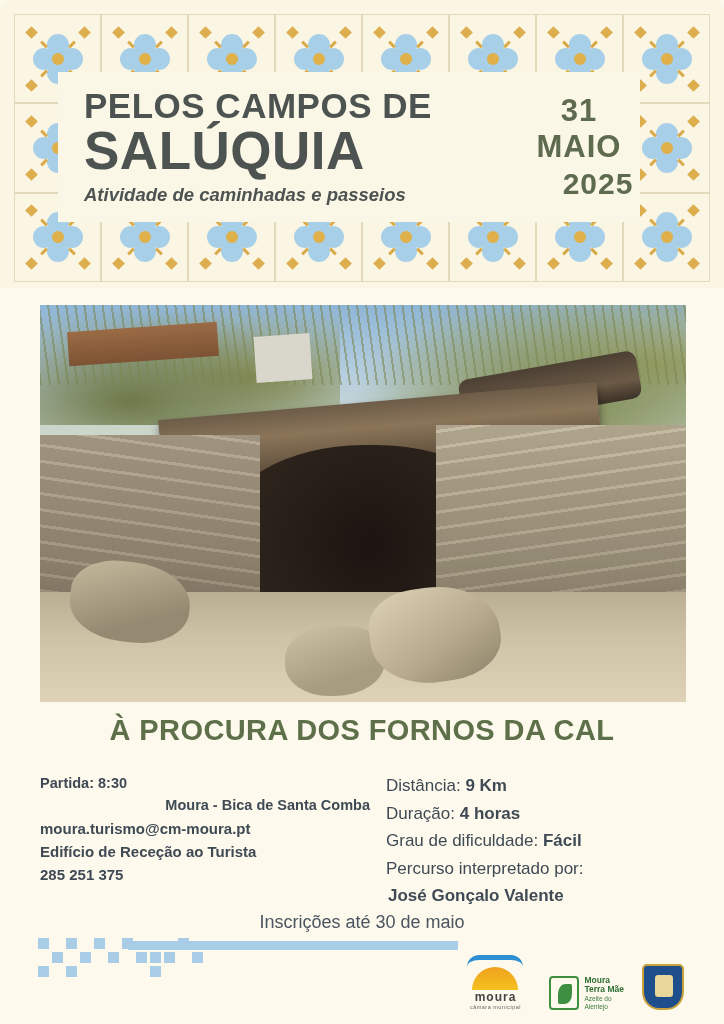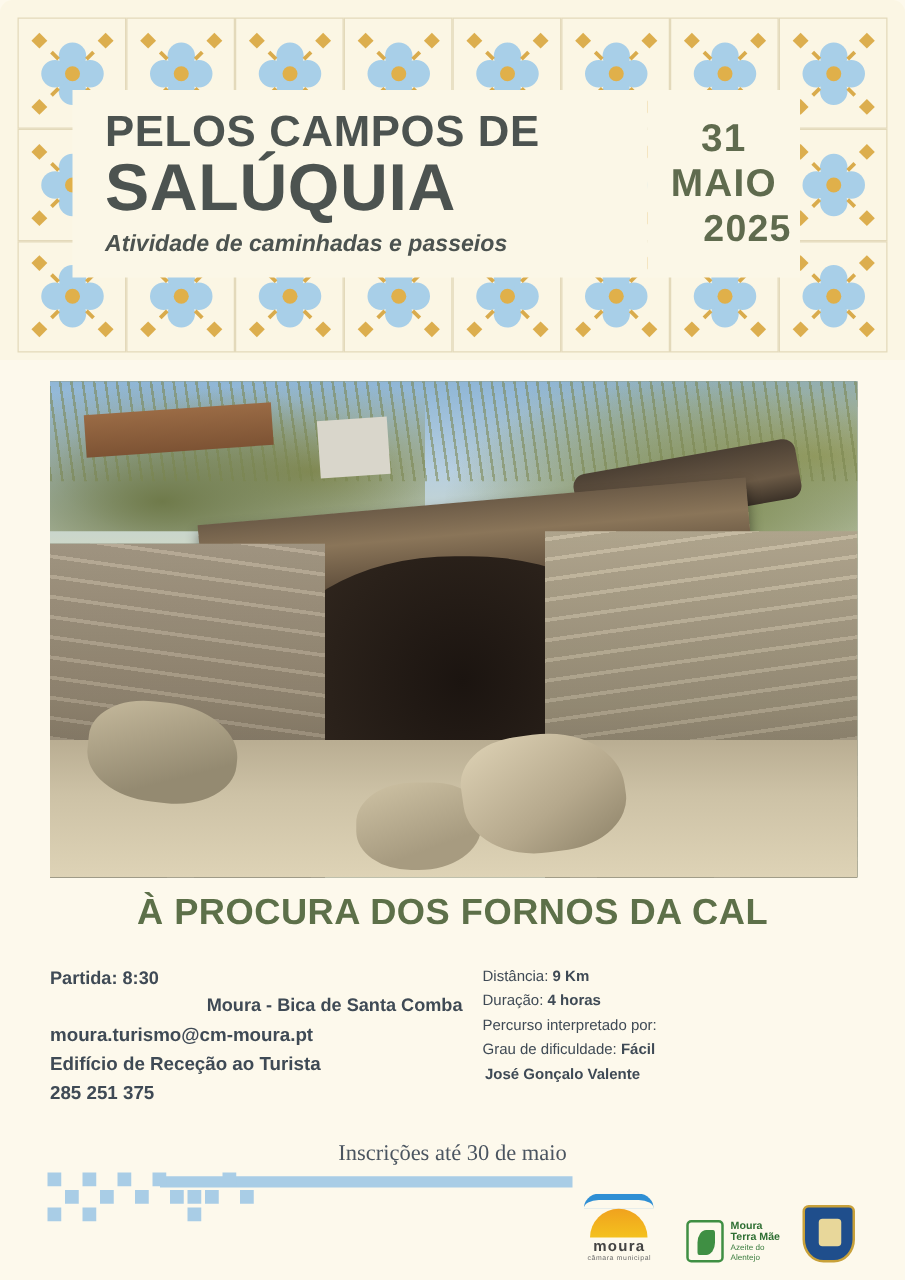--- a/index.html
+++ b/index.html
@@ -250,41 +250,40 @@
     width: 330px;
     color: #3f4a55;
     font-size: 14.5px;
     line-height: 1.55;
   }
   .col-right {
     position: absolute;
     top: 772px; left: 386px;
     width: 320px;
     color: #3f4a55;
-    font-size: 12px;
+    font-size: 17px;
     line-height: 1.62;
   }
   .col-left .small-label {
     font-size: 12px;
     color: #4b5560;
     margin-top: 10px;
   }
   .col-left .row1 { font-weight: bold; font-size: 14.5px; }
   .col-left .addr { font-weight: bold; font-size: 14.5px; text-align: right; }
   .col-left .insc-line { font-weight: bold; font-size: 15px; }
   .col-right b { font-weight: bold; }
   .col-right .name { font-weight: bold; padding-left: 2px; }
 
   .deadline {
     position: absolute;
     top: 912px; left: 0; width: 724px;
     text-align: center;
     font-size: 18px;
     color: #4b5560;
-    font-family: Liberation Serif, serif;
   }
 
   
   .footer-bar {
     position: absolute;
     top: 941px; left: 128px;
     width: 330px; height: 9px;
     background: #a9cde6;
   }
   .pixel-deco {
@@ -812,25 +811,25 @@
 
   <div class="col-right">
     <div>
       <span>Distância:</span>
       <b>9 Km</b>
     </div>
     <div>
       <span>Duração:</span>
       <b>4 horas</b>
     </div>
-    <div>Percurso interpretado por:</div>
     <div>
       <span>Grau de dificuldade:</span>
       <b>Fácil</b>
     </div>
+    <div>Percurso interpretado por:</div>
     <div class="name">José Gonçalo Valente</div>
   </div>
 
   <div class="deadline">Inscrições até 30 de maio</div>
 
   <div class="footer-bar"></div>
   <div class="pixel-deco" id="pixelDeco">
       <div class="px" style="left: 0px; top: 0px;"></div>
       <div class="px" style="left: 28px; top: 0px;"></div>
       <div class="px" style="left: 56px; top: 0px;"></div>

